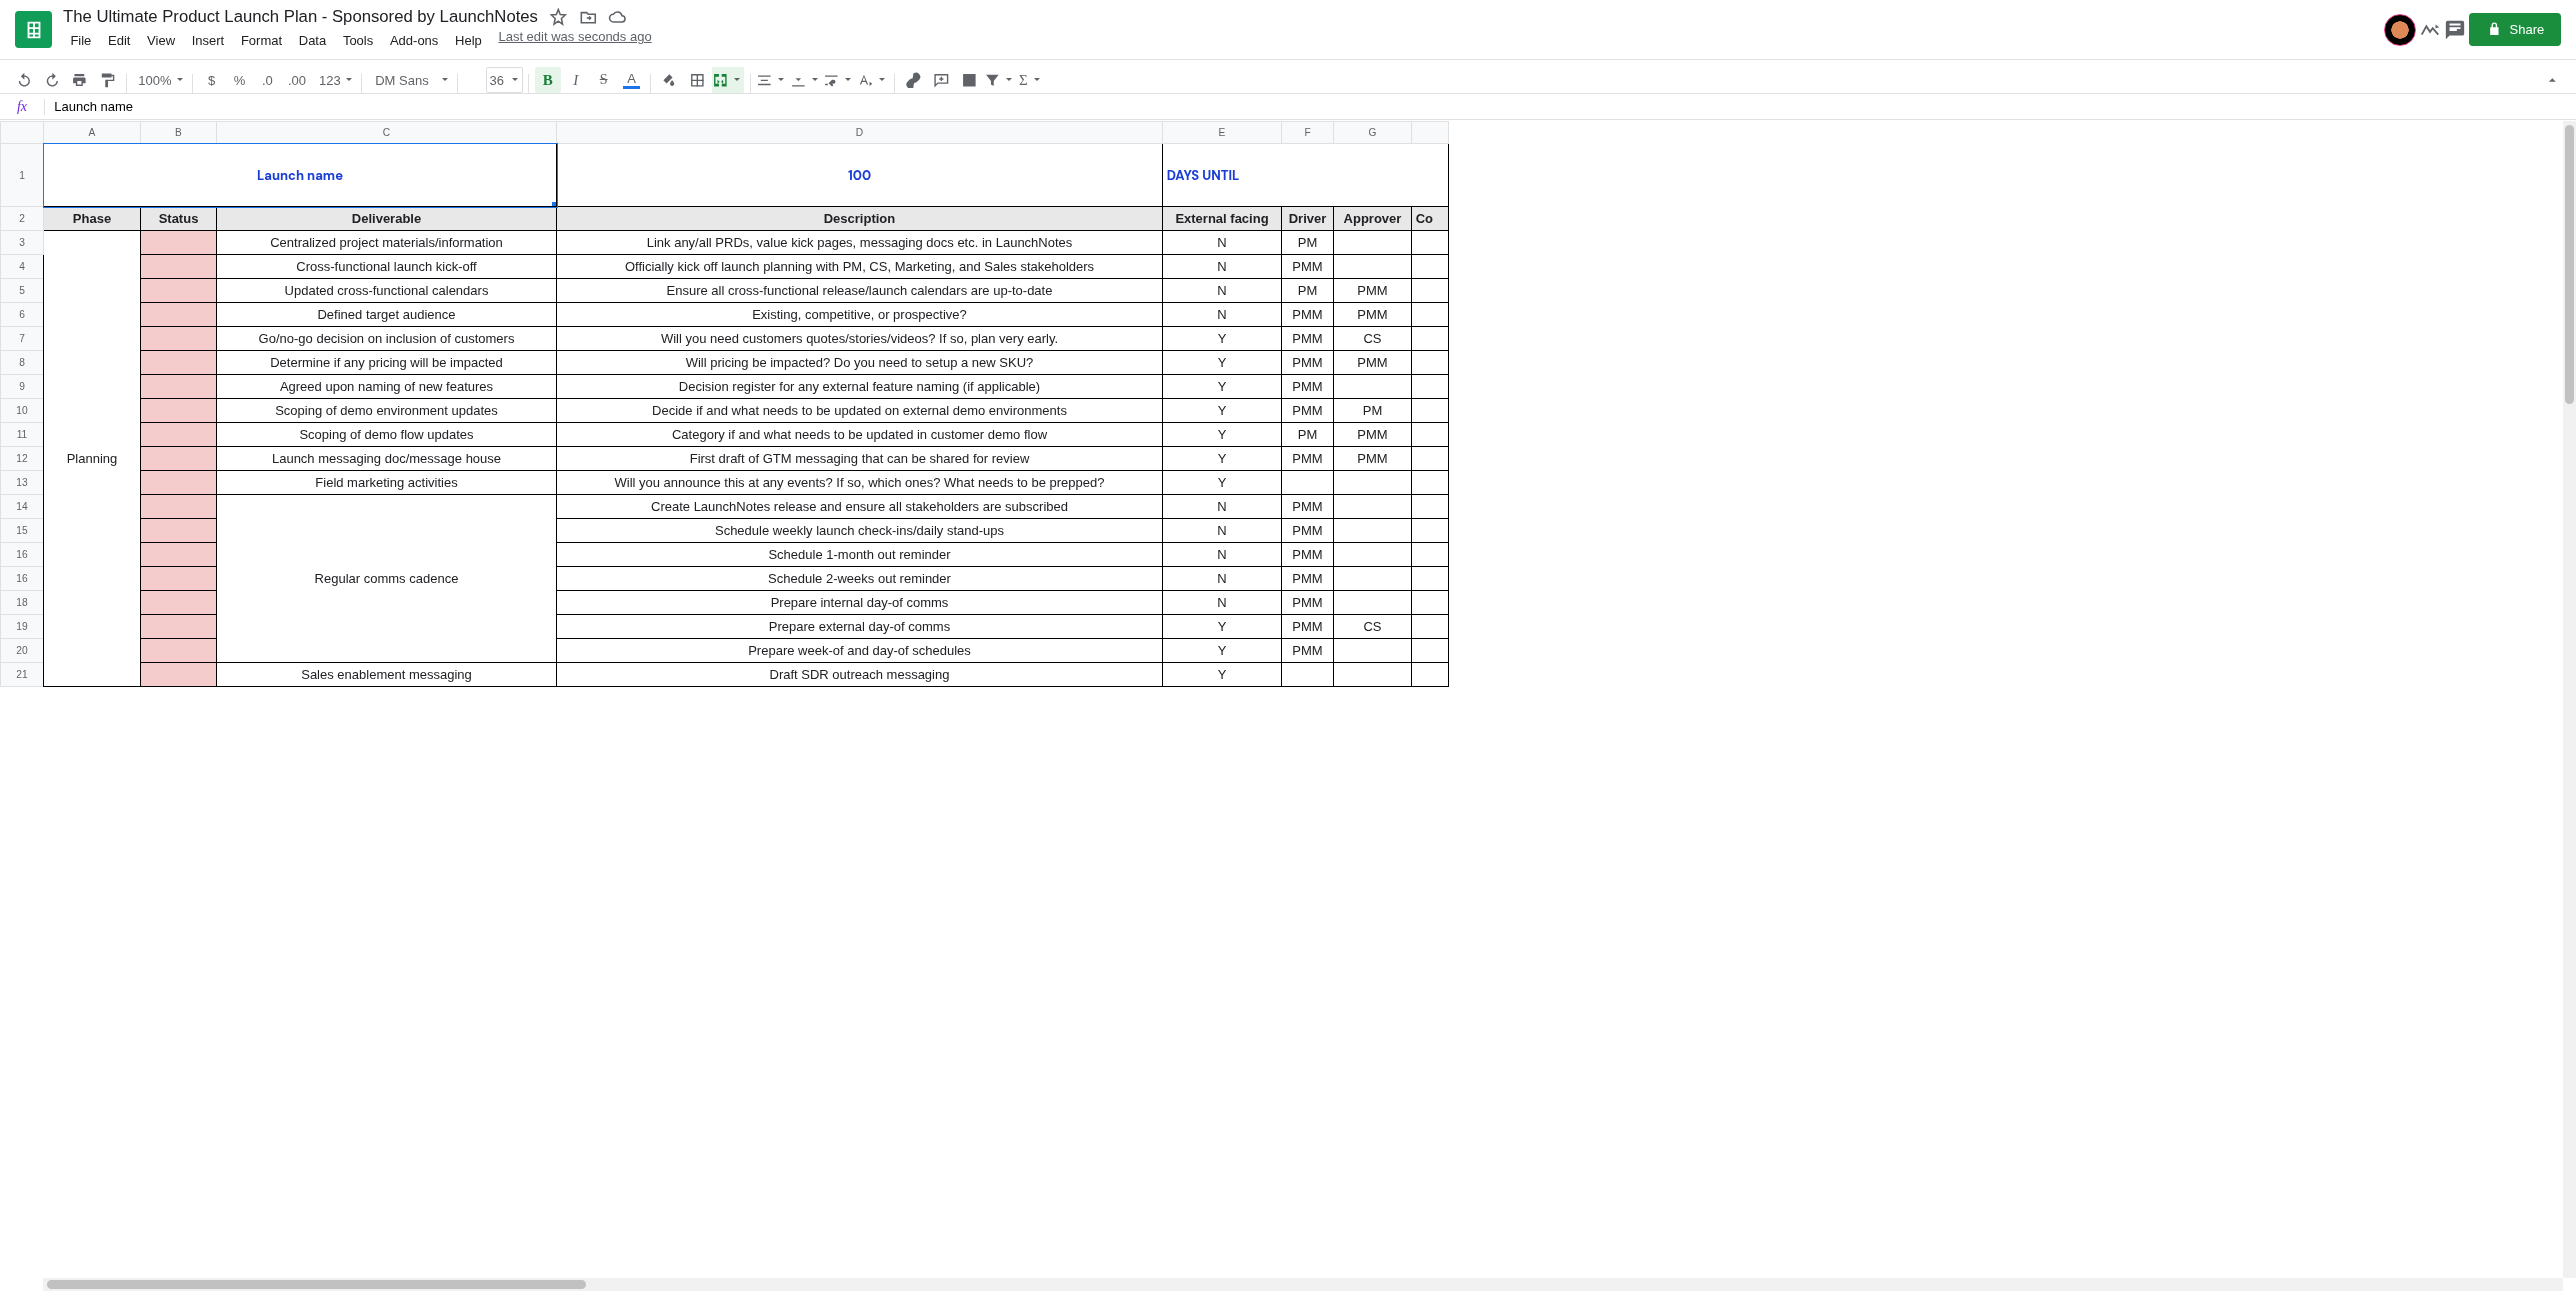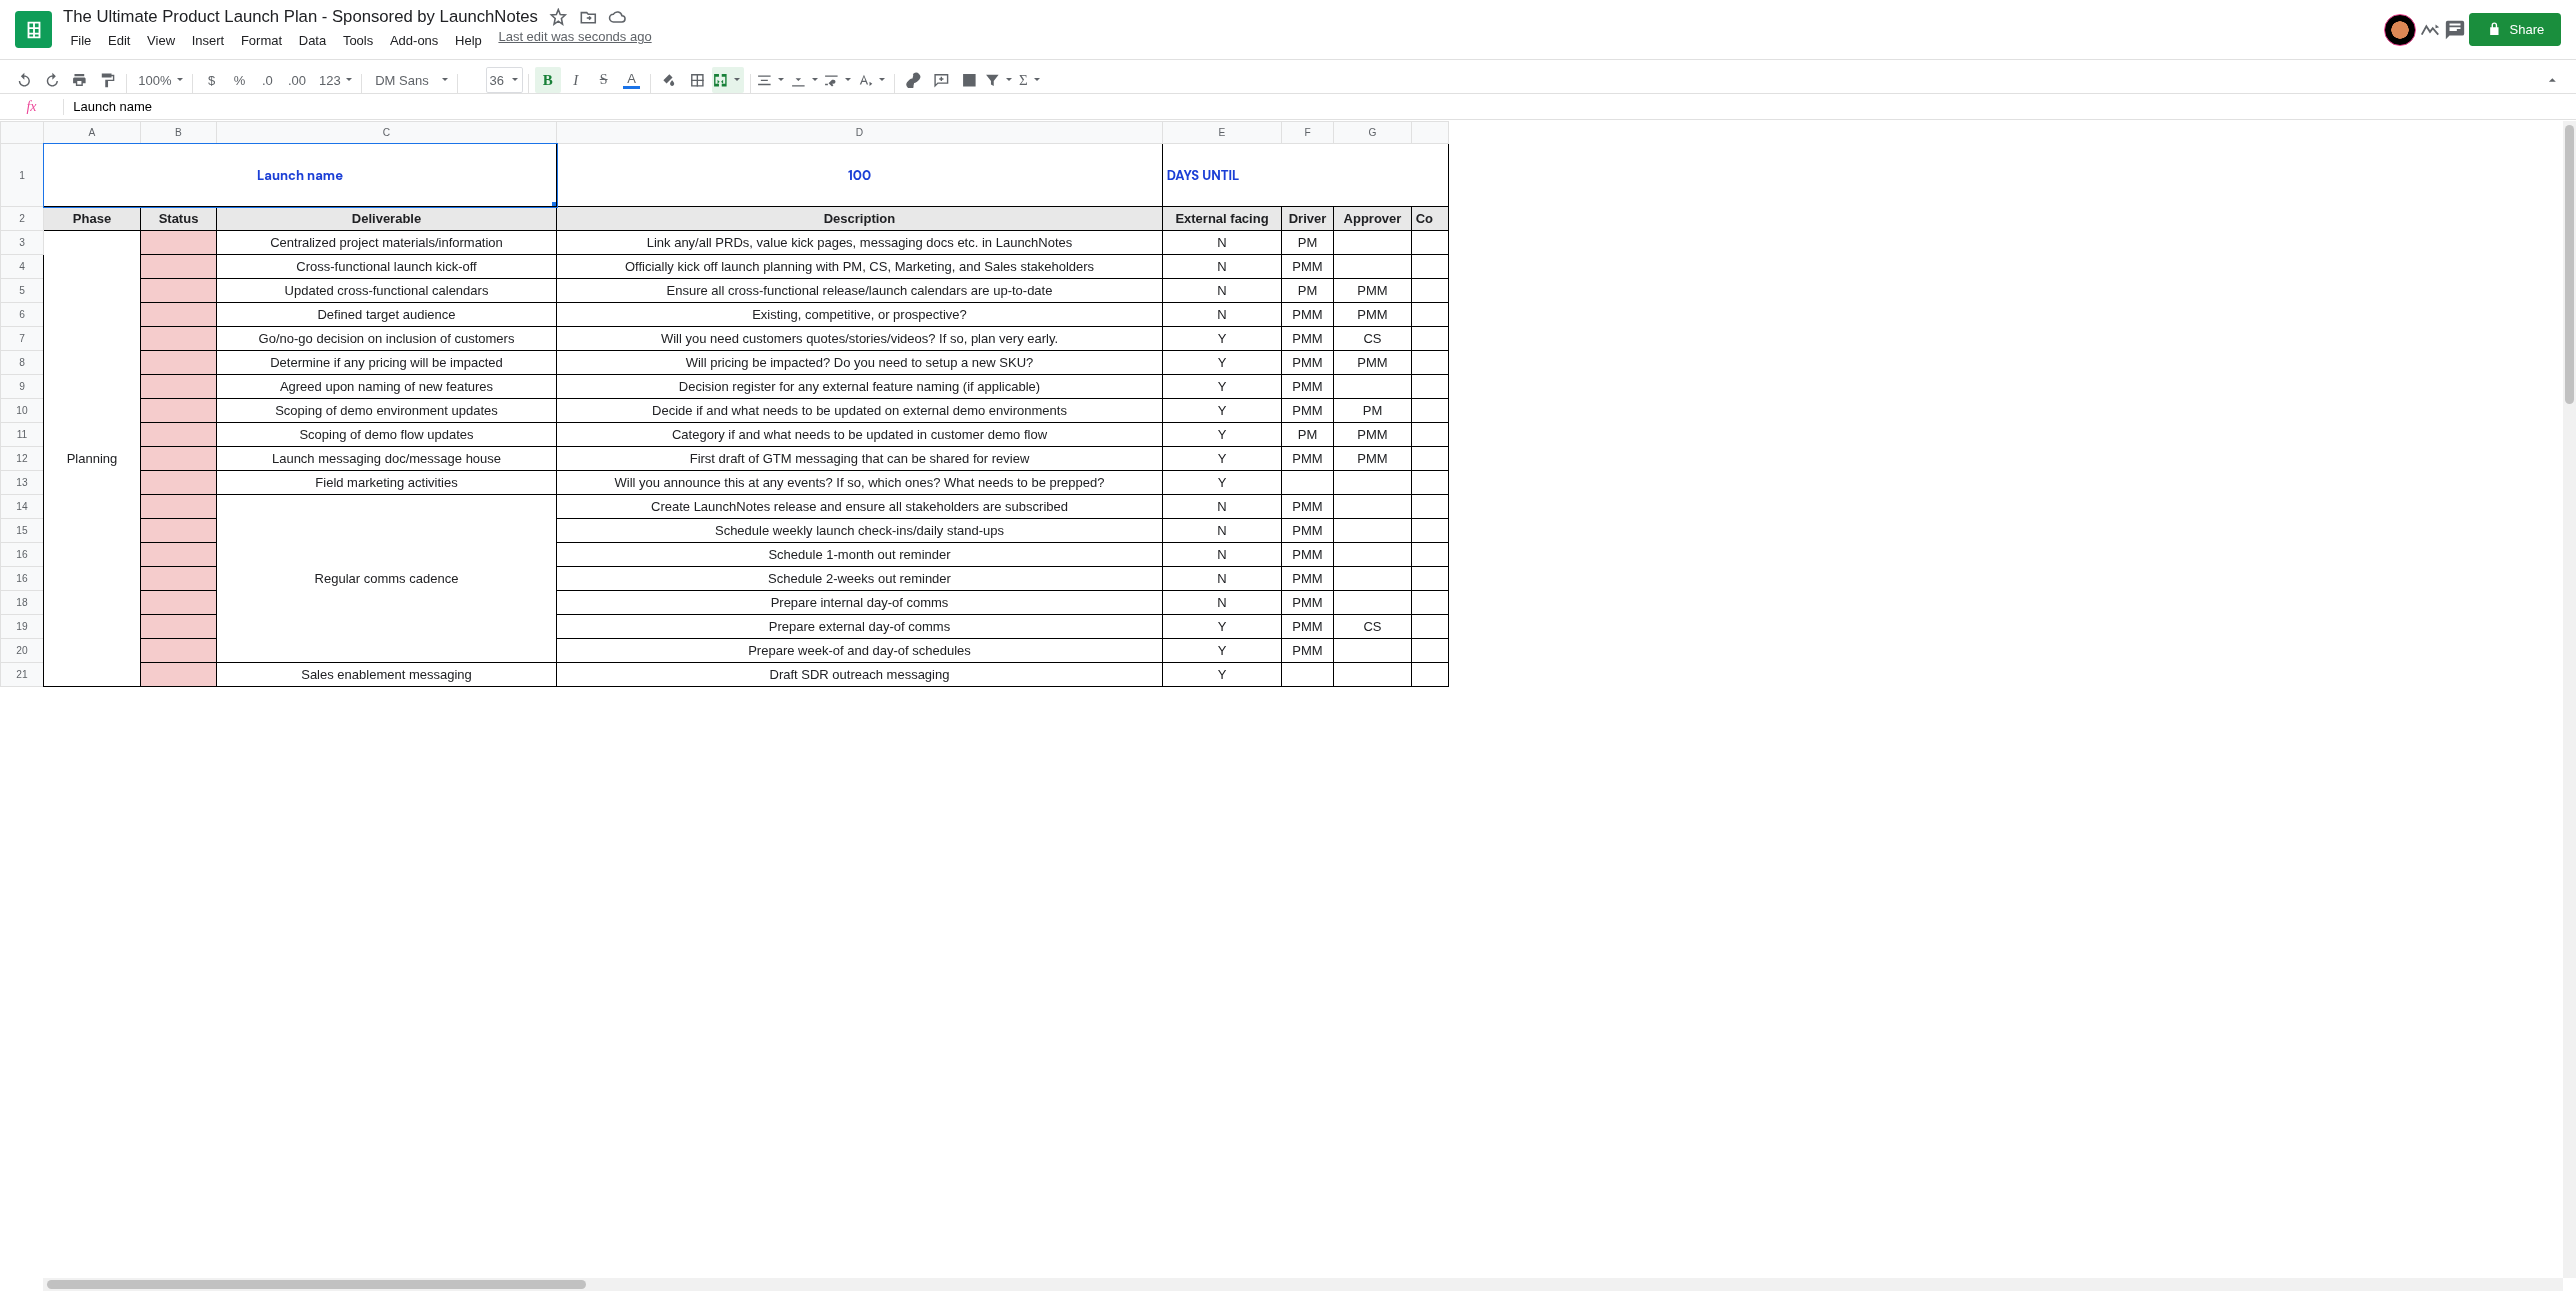--- a/index.html
+++ b/index.html
@@ -35,21 +35,21 @@
 .tb-bold { font-weight:700; font-family:serif; background:#e6f4ea; color:#188038; font-size:15px; }
 .tb-italic { font-style:italic; font-family:serif; font-size:15px; }
 .tb-strike { text-decoration:line-through; font-family:serif; font-size:14px; }
 .tb-txtcolor { flex-direction:column; gap:0; }
 .tb-txtcolor .bar { width:16.7px; height:2.8px; background:#1a73e8; }
 .tb-active { background:#e6f4ea; }
 .tb-right { margin-left:auto; }
 
 
 .fx-bar { height:26px; border-bottom:0.9px solid #e0e0e0; display:flex; align-items:center; }
-.fx-label { width:64px; text-align:center; font-style:italic; color:#ec4899; font-size:14px; font-family:serif; border-right:0.9px solid #e0e0e0; }
+.fx-label { width:45px; text-align:center; font-style:italic; color:#6d28d9; font-size:14px; font-family:serif; border-right:0.9px solid #e0e0e0; }
 .fx-input { flex:1; padding:0 9.3px; font-size:13px; outline:none; border:none; }
 
 
 .sheet-wrap { position:absolute; top:121px; bottom:13px; left:0; right:13px; overflow:hidden; }
 .grid { border-collapse:collapse; table-layout:fixed; }
 .col-hdr td { background:#f8f9fa; border:0.9px solid #e0e0e0; text-align:center; color:#5f6368; font-size:10.2px; height:22px; }
 .corner { width:43px; background:#f8f9fa; border:0.9px solid #e0e0e0; }
 .row-hdr { width:43px; background:#f8f9fa; border:0.9px solid #e0e0e0; text-align:center; color:#5f6368; font-size:10.2px; }
 td.cell { border:0.9px solid #c0c0c0; height:24px; padding:0 3.7px; text-align:center; font-size:13px; overflow:hidden; white-space:nowrap; background:#fff; }
 td.status { background:#f5cccc; border:0.9px solid #000; }

